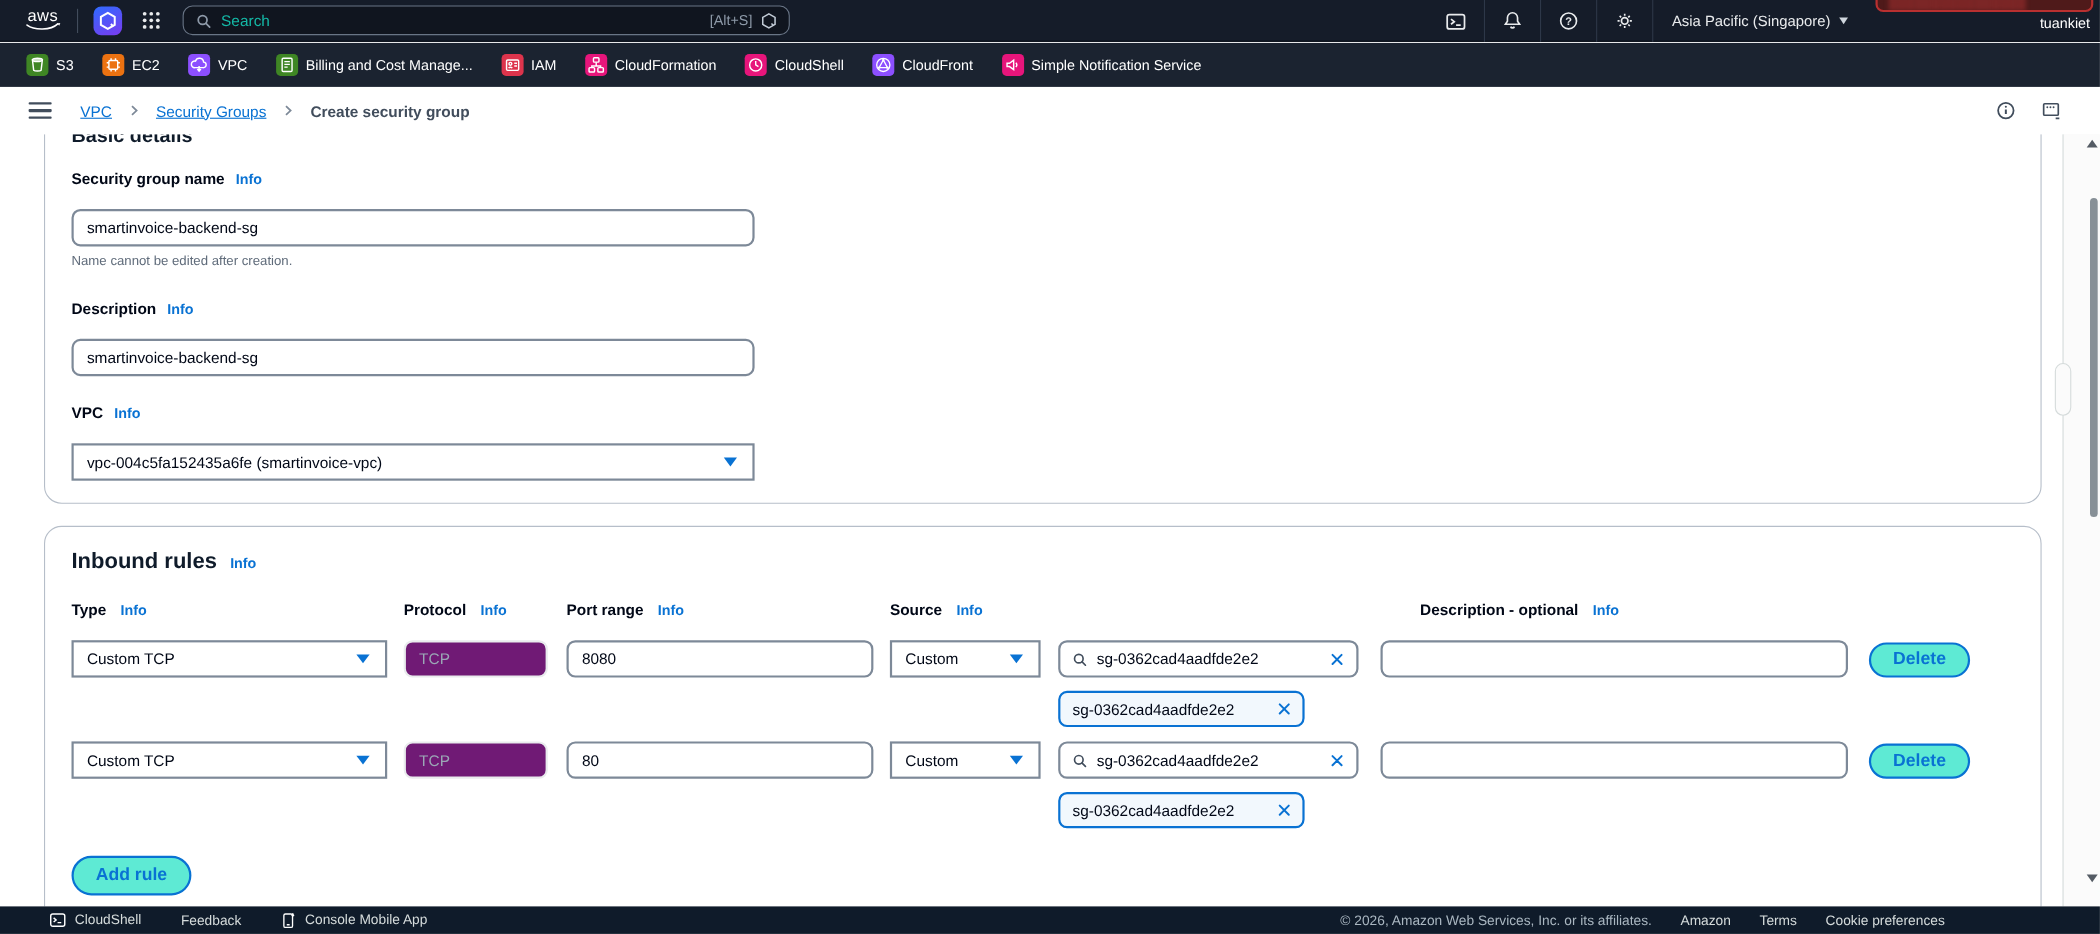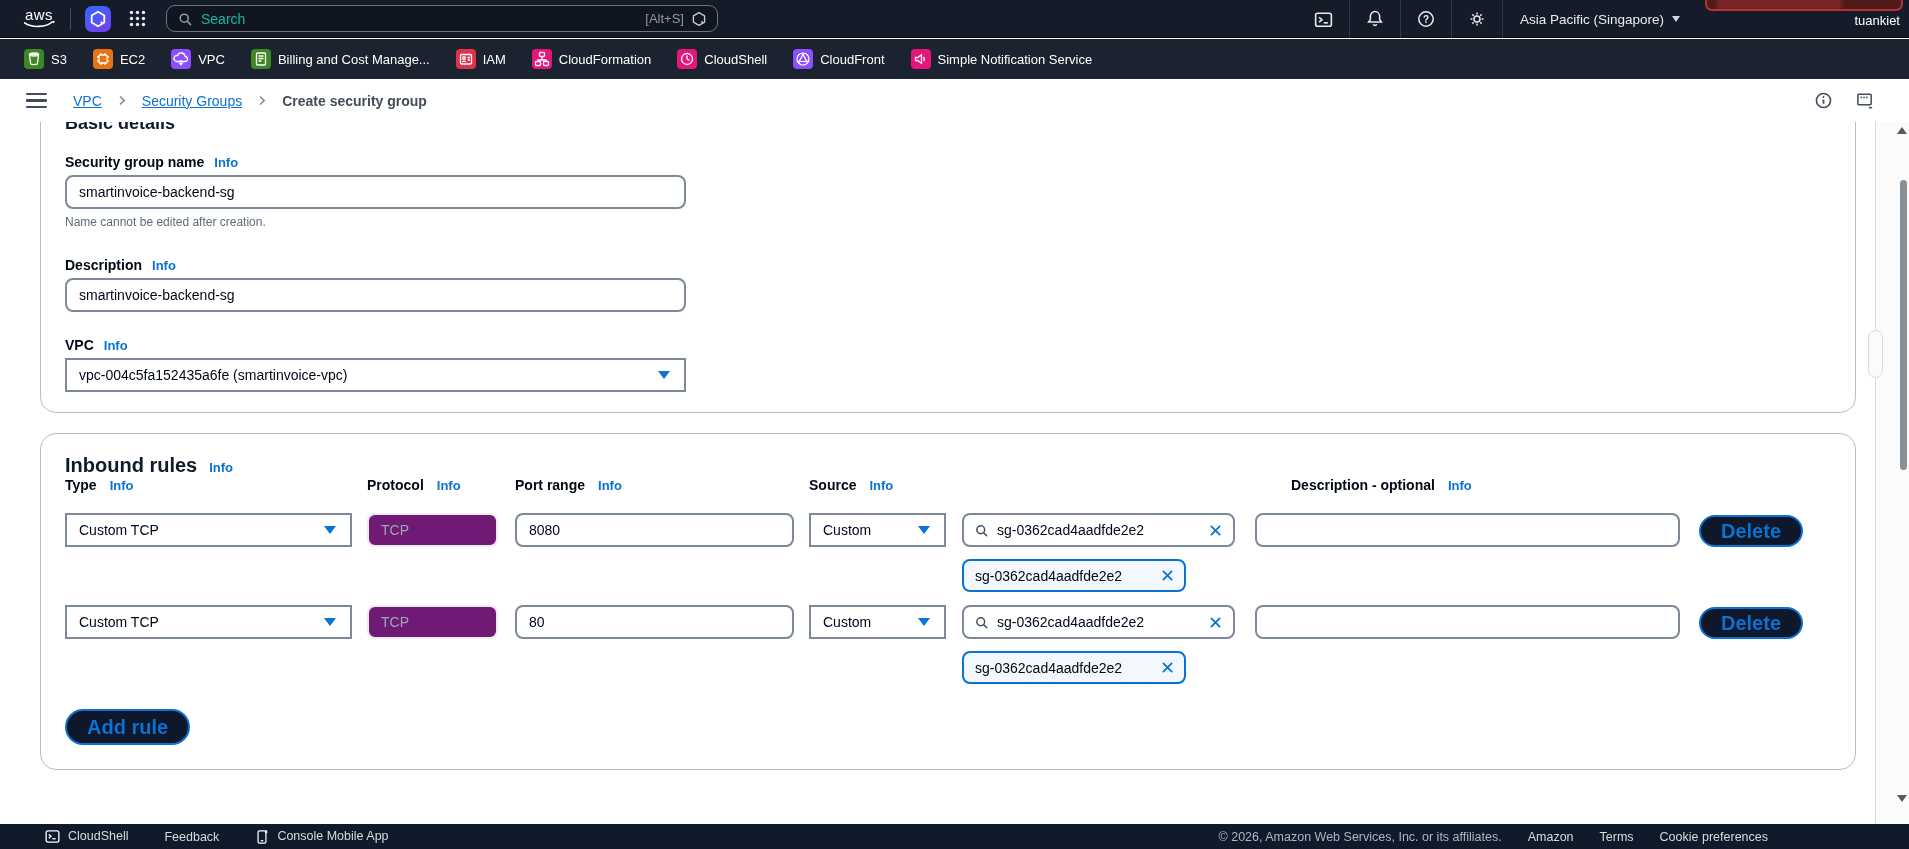--- a/index.html
+++ b/index.html
@@ -41,34 +41,34 @@
 .content{position:absolute;top:122px;left:0;width:1875px;height:702px;overflow:hidden;background:#fff}
 .card{border:1px solid #b6bec9;border-radius:16px;background:#fff;margin-left:40px;width:1816px;padding:0 24px}
 .card1{margin-top:-26px;padding-top:16px;padding-bottom:20px}
 .card2{margin-top:20px;padding-top:20px;padding-bottom:24px}
 .sec-title{font-size:18px;font-weight:700;color:#0f1b2a;display:flex;align-items:baseline;gap:12px}
 .card2 .sec-title{font-size:20px}
 .info-link{font-size:13px;font-weight:600;color:#0972d3;cursor:pointer}
 .field-label{font-size:14px;font-weight:700;color:#000716;display:flex;align-items:baseline;gap:10px}
 .mt20{margin-top:20px}.mt28{margin-top:28px}.mt25{margin-top:25px}
 .text-input{height:34px;border:2px solid #7d8998;border-radius:8px;background:#fff;display:flex;align-items:center;padding:0 12px;font-size:14px;color:#000716;cursor:text}
-.w620{width:621px;margin-top:5px}
+.w620{width:621px;margin-top:20px}
 .helper{font-size:12px;color:#5f6b7a;margin-top:6px}
 .select{height:34px;border:2px solid #7d8998;border-radius:0;background:#fff;display:flex;align-items:center;justify-content:space-between;padding:0 14px 0 12px;font-size:14px;cursor:pointer}
 .caret{width:0;height:0;border-left:6px solid transparent;border-right:6px solid transparent;border-top:8px solid #0972d3;flex:none}
-.colhead{position:relative;height:18px;}
+.colhead{position:relative;height:18px;margin-top:24px}
 .ch{position:absolute;top:0;display:flex;align-items:baseline;gap:13px}
 .rule-row{position:relative;height:36px;margin-top:18px}
 .chip-row{position:relative;height:34px;margin-top:10px}
 .rr{position:absolute;top:0}
 .disabled{background:#701a75;border-color:#e9ebed;color:#9ba7b6;cursor:default}
 .search-field{height:34px;border:2px solid #7d8998;border-radius:8px;background:#fff;display:flex;align-items:center;gap:8px;padding:0 10px;font-size:14px;cursor:text}
 .search-field .xbtn{margin-left:auto;cursor:pointer}
 .chip{position:absolute;left:897px;top:0;width:224px;height:33px;background:#f2f8fd;border:2px solid #0972d3;border-radius:8px;display:flex;align-items:center;justify-content:space-between;padding:0 9px 0 11px;font-size:14px;color:#000716}
-.btn{height:32px;top:2px;border:2px solid #0972d3;border-radius:18px;background:#0f172a;color:#0972d3;font-weight:700;font-size:20px;font-family:inherit;display:inline-flex;align-items:center;padding:0 20px;cursor:pointer}
+.btn{height:32px;top:2px;border:2px solid #0972d3;border-radius:18px;background:#5eead4;color:#0972d3;font-weight:700;font-size:16px;font-family:inherit;display:inline-flex;align-items:center;padding:0 20px;cursor:pointer}
 .addbtn{position:static;margin-top:24px;height:36px;border-radius:20px}
 
 .rail{position:absolute;top:122px;left:1875px;width:34px;height:702px;background:#fbfbfb;border-left:1px solid #d5dbdb;z-index:30}
 .rail-up{position:absolute;left:21px;top:5px;width:0;height:0;border-left:5px solid transparent;border-right:5px solid transparent;border-bottom:7px solid #545b64;cursor:pointer}
 .rail-down{position:absolute;left:21px;top:673px;width:0;height:0;border-left:5px solid transparent;border-right:5px solid transparent;border-top:7px solid #545b64;cursor:pointer}
 .thumb{position:absolute;left:24px;top:58px;width:7px;height:290px;background:#879097;border-radius:4px;cursor:grab}
 .notch{position:absolute;left:-8px;top:208px;width:15px;height:48px;background:#fbfbfb;border:1px solid #d5dbdb;border-radius:8px;cursor:ns-resize}
 
 .footer{position:absolute;left:0;bottom:0;width:1909px;height:25px;background:#0f1b2a;display:flex;align-items:center;padding:0 141px 0 45px;color:#d5dbdb;font-size:12.5px;z-index:40}
 .f-item{display:flex;gap:8px;cursor:pointer;white-space:nowrap}

